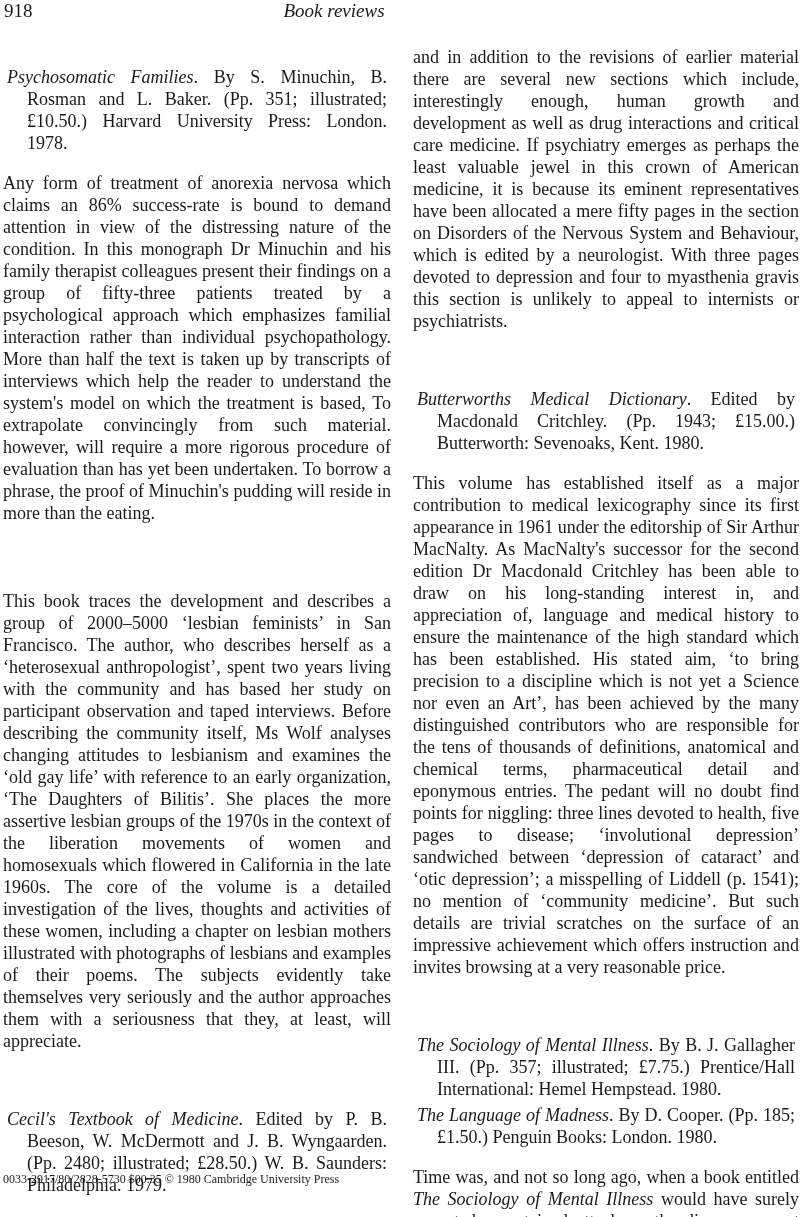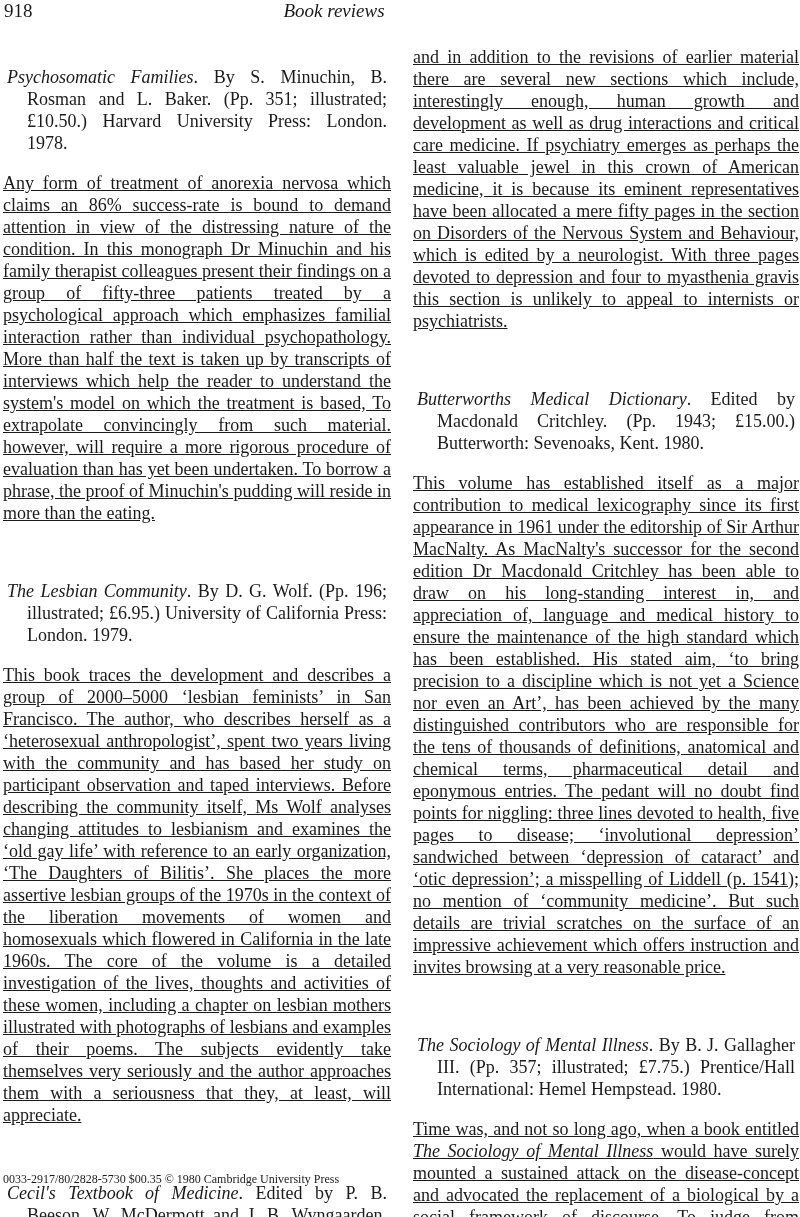--- a/index.html
+++ b/index.html
@@ -9,42 +9,41 @@
     color: #1a1a1a;
   }
   .page-header { position: absolute; top: 0; left: 0; width: 800px; height: 24px; }
   .page-number { position: absolute; left: 4px; top: 0; font-size: 19px; }
   .running-head { position: absolute; left: 0; width: 668px; top: 0; text-align: center; font-size: 19px; font-style: italic; }
   .col { position: absolute; top: 62px; width: 388px; }
   .col-left { left: 3px; }
   .col-right { left: 413px; top: 46px; width: 386px; }
   .citation { font-size: 18px; line-height: 22px; padding-left: 20px; text-indent: -20px; text-align: justify; margin: 4px; }
   .citation i { font-style: italic; }
-  .para { font-size: 18px; line-height: 22px; text-align: justify; margin: 0; text-decoration: underline; }
+  .para { font-size: 18px; line-height: 22px; text-align: justify; margin: 0; }
   .gap-s { height: 14px; }
   .gap-l { height: 52px; }
   .footer { position: absolute; left: 3px; bottom: 4px; top: 1172px; font-size: 12px; }
 </style>
 </head>
 <body>
 
 <div class="page-header">
   <span class="page-number">918</span>
   <span class="running-head">Book reviews</span>
 </div>
 
 <div class="col col-left">
   <div>
     <p class="citation"><i>Psychosomatic Families</i><span>. By S. Minuchin, B. Rosman and L. Baker. (Pp. 351; illustrated; £10.50.) Harvard University Press: London. 1978.</span></p>
     <div class="gap-s"></div>
     <p class="para">Any form of treatment of anorexia nervosa which claims an 86% success-rate is bound to demand attention in view of the distressing nature of the condition. In this monograph Dr Minuchin and his family therapist colleagues present their findings on a group of fifty-three patients treated by a psychological approach which emphasizes familial interaction rather than individual psychopathology. More than half the text is taken up by transcripts of interviews which help the reader to understand the system's model on which the treatment is based, To extrapolate convincingly from such material. however, will require a more rigorous procedure of evaluation than has yet been undertaken. To borrow a phrase, the proof of Minuchin's pudding will reside in more than the eating.</p>
   </div>
   <div class="gap-l"></div>
   <div>
-    <p class="citation"><i>The Lesbian Community</i><span>. By D. G. Wolf. (Pp. 196; illustrated; £6.95.) University of California Press: London. 1979.</span></p>
     <div class="gap-s"></div>
     <p class="para">This book traces the development and describes a group of 2000–5000 ‘lesbian feminists’ in San Francisco. The author, who describes herself as a ‘heterosexual anthropologist’, spent two years living with the community and has based her study on participant observation and taped interviews. Before describing the community itself, Ms Wolf analyses changing attitudes to lesbianism and examines the ‘old gay life’ with reference to an early organization, ‘The Daughters of Bilitis’. She places the more assertive lesbian groups of the 1970s in the context of the liberation movements of women and homosexuals which flowered in California in the late 1960s. The core of the volume is a detailed investigation of the lives, thoughts and activities of these women, including a chapter on lesbian mothers illustrated with photographs of lesbians and examples of their poems. The subjects evidently take themselves very seriously and the author approaches them with a seriousness that they, at least, will appreciate.</p>
   </div>
   <div class="gap-l"></div>
   <div>
     <p class="citation"><i>Cecil's Textbook of Medicine</i><span>. Edited by P. B. Beeson, W. McDermott and J. B. Wyngaarden. (Pp. 2480; illustrated; £28.50.) W. B. Saunders: Philadelphia. 1979.</span></p>
 
   </div>
 </div>
 
@@ -52,18 +51,19 @@
   <p class="para">and in addition to the revisions of earlier material there are several new sections which include, interestingly enough, human growth and development as well as drug interactions and critical care medicine. If psychiatry emerges as perhaps the least valuable jewel in this crown of American medicine, it is because its eminent representatives have been allocated a mere fifty pages in the section on Disorders of the Nervous System and Behaviour, which is edited by a neurologist. With three pages devoted to depression and four to myasthenia gravis this section is unlikely to appeal to internists or psychiatrists.</p>
   <div class="gap-l"></div>
   <div>
     <p class="citation"><i>Butterworths Medical Dictionary</i><span>. Edited by Macdonald Critchley. (Pp. 1943; £15.00.) Butterworth: Sevenoaks, Kent. 1980.</span></p>
     <div class="gap-s"></div>
     <p class="para">This volume has established itself as a major contribution to medical lexicography since its first appearance in 1961 under the editorship of Sir Arthur MacNalty. As MacNalty's successor for the second edition Dr Macdonald Critchley has been able to draw on his long-standing interest in, and appreciation of, language and medical history to ensure the maintenance of the high standard which has been established. His stated aim, ‘to bring precision to a discipline which is not yet a Science nor even an Art’, has been achieved by the many distinguished contributors who are responsible for the tens of thousands of definitions, anatomical and chemical terms, pharmaceutical detail and eponymous entries. The pedant will no doubt find points for niggling: three lines devoted to health, five pages to disease; ‘involutional depression’ sandwiched between ‘depression of cataract’ and ‘otic depression’; a misspelling of Liddell (p. 1541); no mention of ‘community medicine’. But such details are trivial scratches on the surface of an impressive achievement which offers instruction and invites browsing at a very reasonable price.</p>
   </div>
   <div class="gap-l"></div>
   <div>
     <p class="citation"><i>The Sociology of Mental Illness</i><span>. By B. J. Gallagher III. (Pp. 357; illustrated; £7.75.) Prentice/Hall International: Hemel Hempstead. 1980.</span></p>
+    <p class="citation"><i>The Language of Madness</i><span>. By D. Cooper. (Pp. 185; £1.50.) Penguin Books: London. 1980.</span></p>
     <div class="gap-s"></div>
     <p class="para"><span>Time was, and not so long ago, when a book entitled </span><i>The Sociology of Mental Illness</i><span> would have surely mounted a sustained attack on the disease-concept and advocated the replacement of a biological by a social framework of discourse. To judge from Bernard J. Gallagher III's textbook, all this has changed. The core of his material consists in a sober enough account of the principal psychiatric disorders and a summary of epidemiological findings; respect-</span></p>
   </div>
 </div>
 
 <div class="footer">0033-2917/80/2828-5730 $00.35 © 1980 Cambridge University Press</div>
 
 </body></html>

